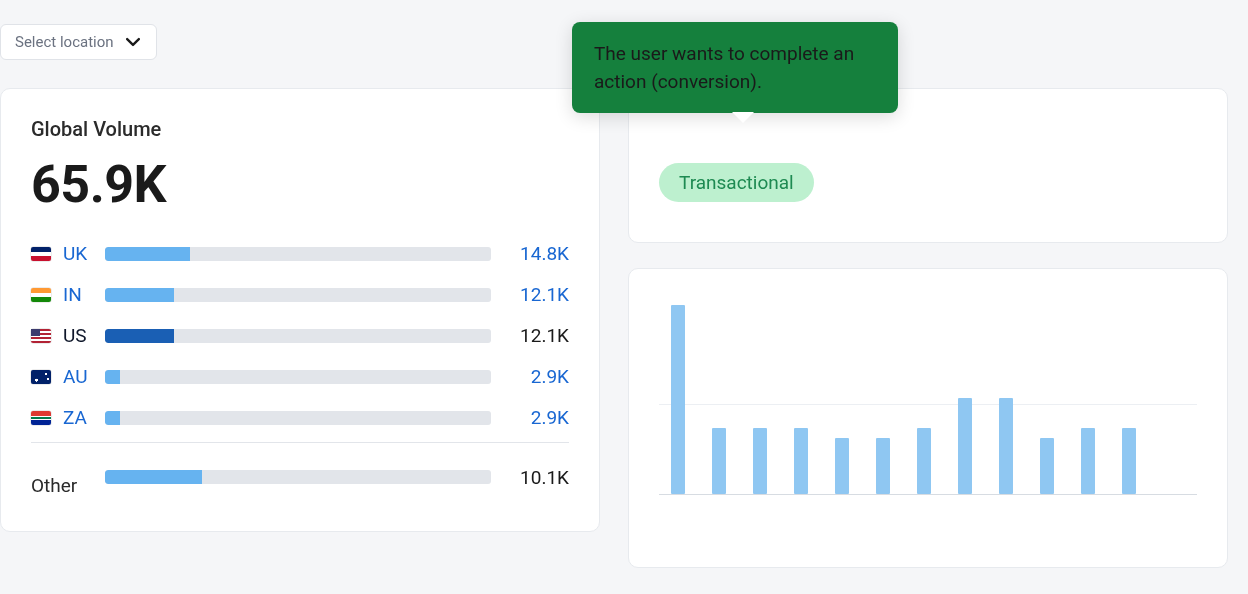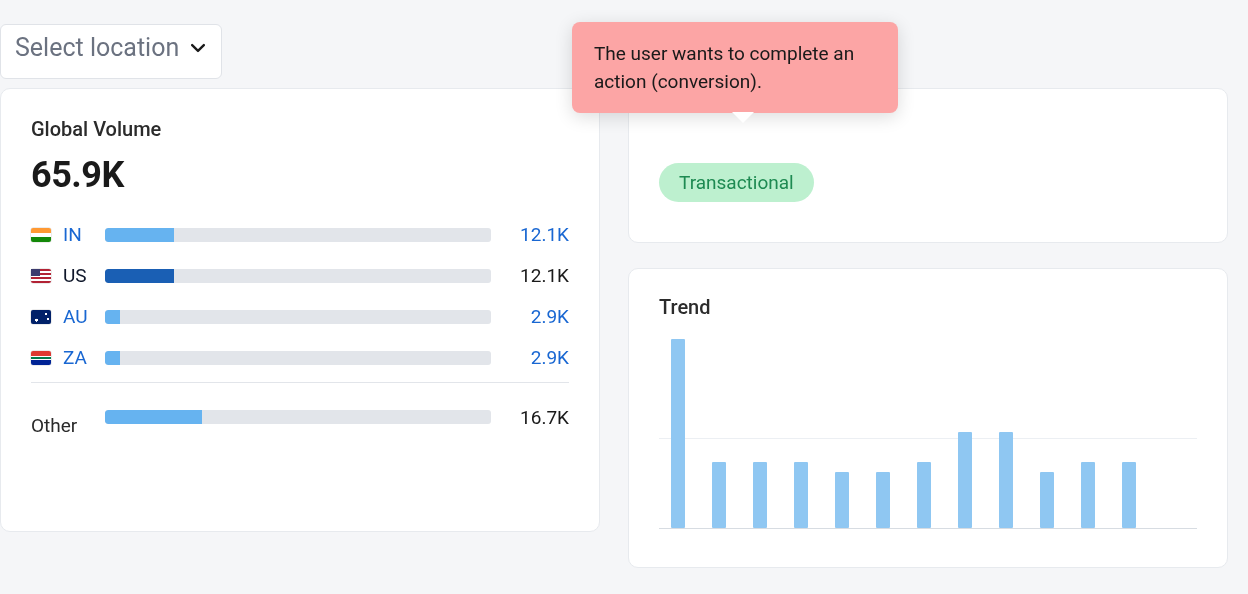--- a/index.html
+++ b/index.html
@@ -16,26 +16,26 @@
   }
 
   
   .location-select {
     position: absolute;
     top: 24px;
     left: 0;
     background: #fff;
     border: 1px solid #e0e3e8;
     border-radius: 6px;
-    padding: 8px 16px 16px 14px;
+    padding: 8px 16px 8px 14px;
     display: flex;
     align-items: center;
     gap: 12px;
     cursor: pointer;
-    font-size: 25px;
+    font-size: 15px;
     color: #6b7280;
   }
   .location-select .chev {
     width: 14px;
     height: 14px;
     display: inline-block;
   }
 
   
   .card {
@@ -53,21 +53,21 @@
     width: 600px;
     height: 444px;
   }
   .volume h2 {
     margin: 0 0 6px 0;
     font-size: 20px;
     font-weight: 500;
     color: #2b2b2b;
   }
   .volume .big {
-    font-size: 36px;
+    font-size: 52px;
     font-weight: 700;
     margin: 13px 0 18px 0;
     letter-spacing: -0.5px;
   }
   .rows { }
   .row {
     display: flex;
     align-items: center;
     gap: 12px;
     padding: 9px 0;
@@ -177,21 +177,21 @@
     max-width: 14px;
     background: #8fc7f2;
     border-radius: 1px;
   }
 
   
   .tooltip {
     position: absolute;
     top: 22px;
     left: 572px;
-    background: #fca5a5;
+    background: #15803d;
     border-radius: 8px;
     box-shadow: 0 4px 18px rgba(0,0,0,0.14);
     padding: 18px 22px;
     font-size: 19px;
     line-height: 1.45;
     width: 326px;
     z-index: 10;
   }
   .tooltip::after {
     content: "";
@@ -229,20 +229,28 @@
         <path d="M1 1.5 6 6.5 11 1.5" fill="none" stroke="#1a1a1a" stroke-width="2" stroke-linecap="round" stroke-linejoin="round"></path>
       </svg>
   </span>
 </div>
 
 <div class="card volume">
   <h2>Global Volume</h2>
   <div class="big">65.9K</div>
   <div class="rows">
       <div class="row">
+        <span class="flag flag-uk"></span>
+        <span class="cc">UK</span>
+        <div class="bar-track">
+          <div class="bar-fill" style="width: 22%;"></div>
+        </div>
+        <span class="val">14.8K</span>
+      </div>
+      <div class="row">
         <span class="flag flag-in"></span>
         <span class="cc">IN</span>
         <div class="bar-track">
           <div class="bar-fill" style="width: 18%;"></div>
         </div>
         <span class="val">12.1K</span>
       </div>
       <div class="row">
         <span class="flag flag-us"></span>
         <span class="cc plain">US</span>
@@ -265,31 +273,30 @@
         <div class="bar-track">
           <div class="bar-fill" style="width: 4%;"></div>
         </div>
         <span class="val">2.9K</span>
       </div>
       <div class="row divider-top">
         <span class="other-label">Other</span>
         <div class="bar-track">
           <div class="bar-fill" style="width: 25%;"></div>
         </div>
-        <span class="val plain">16.7K</span>
+        <span class="val plain">10.1K</span>
       </div>
     </div>
 </div>
 
 <div class="card intent">
   <span class="pill">Transactional</span>
 </div>
 
 <div class="card trend">
-  <h2>Trend</h2>
   <div class="trend-chart">
     <div class="trend-grid" style="top:55%;"></div>
     <div class="trend-bars">
         <div class="trend-bar" style="height: 95%;"></div>
         <div class="trend-bar" style="height: 33%;"></div>
         <div class="trend-bar" style="height: 33%;"></div>
         <div class="trend-bar" style="height: 33%;"></div>
         <div class="trend-bar" style="height: 28%;"></div>
         <div class="trend-bar" style="height: 28%;"></div>
         <div class="trend-bar" style="height: 33%;"></div>

